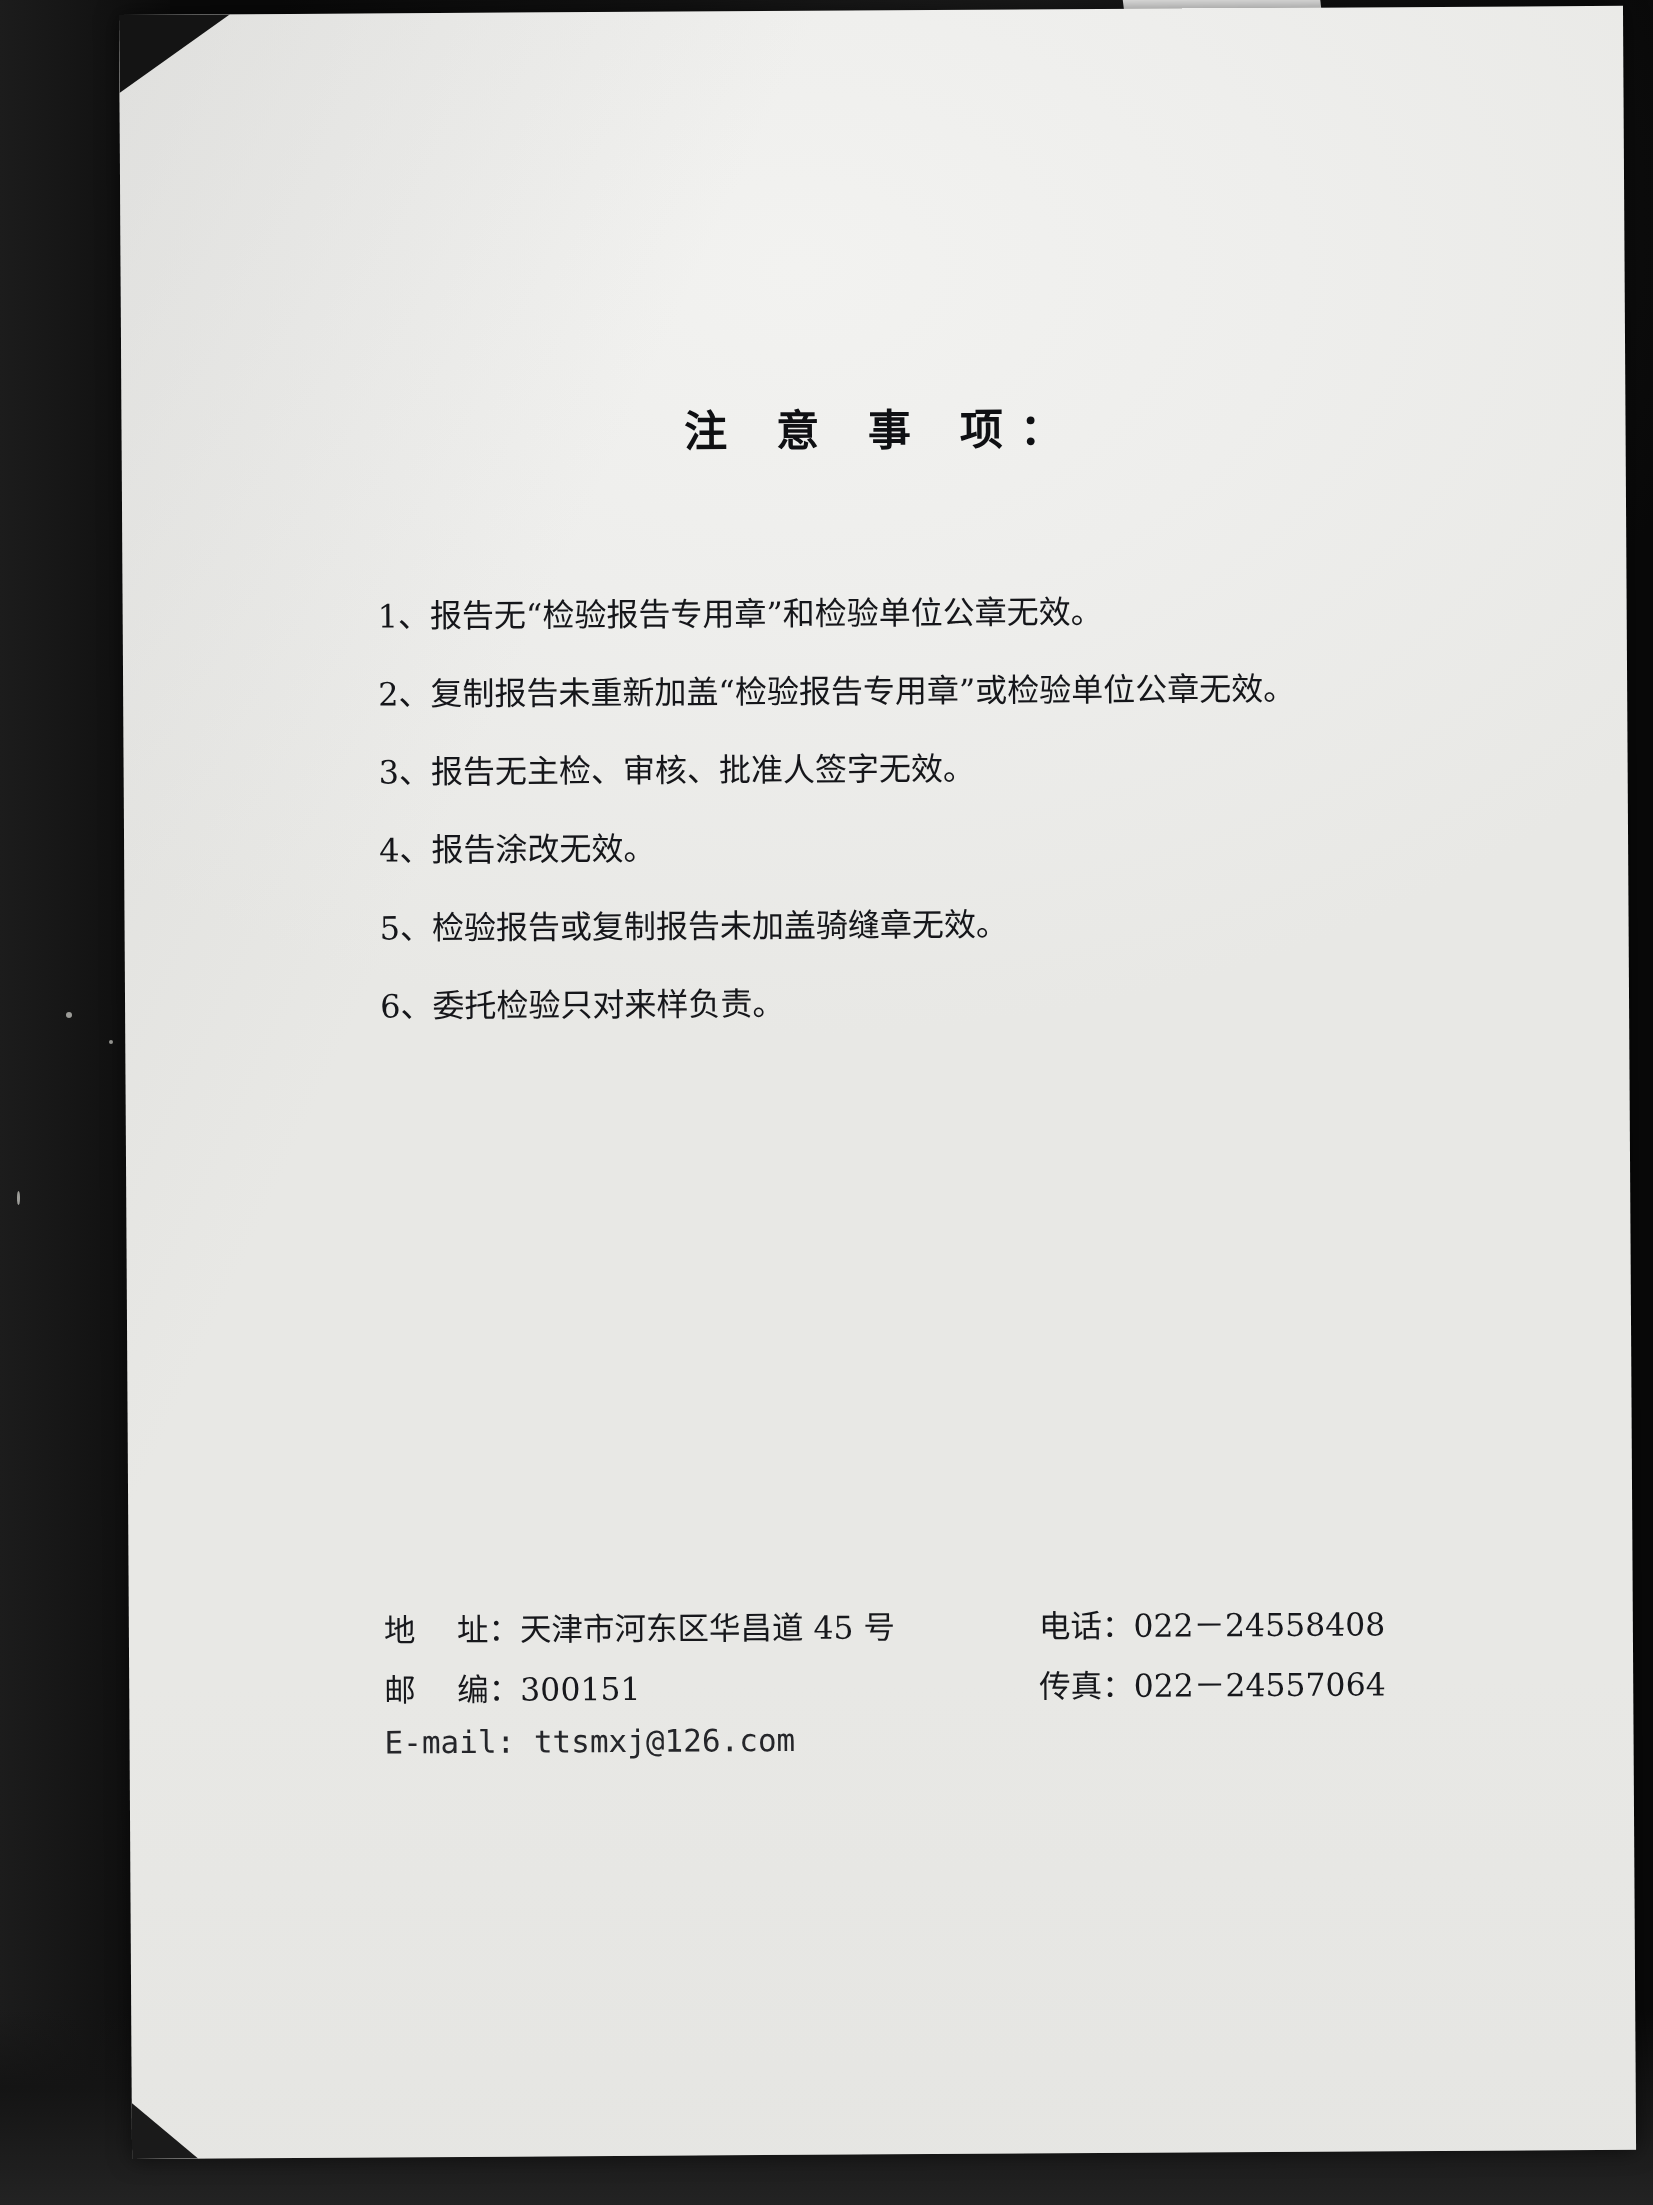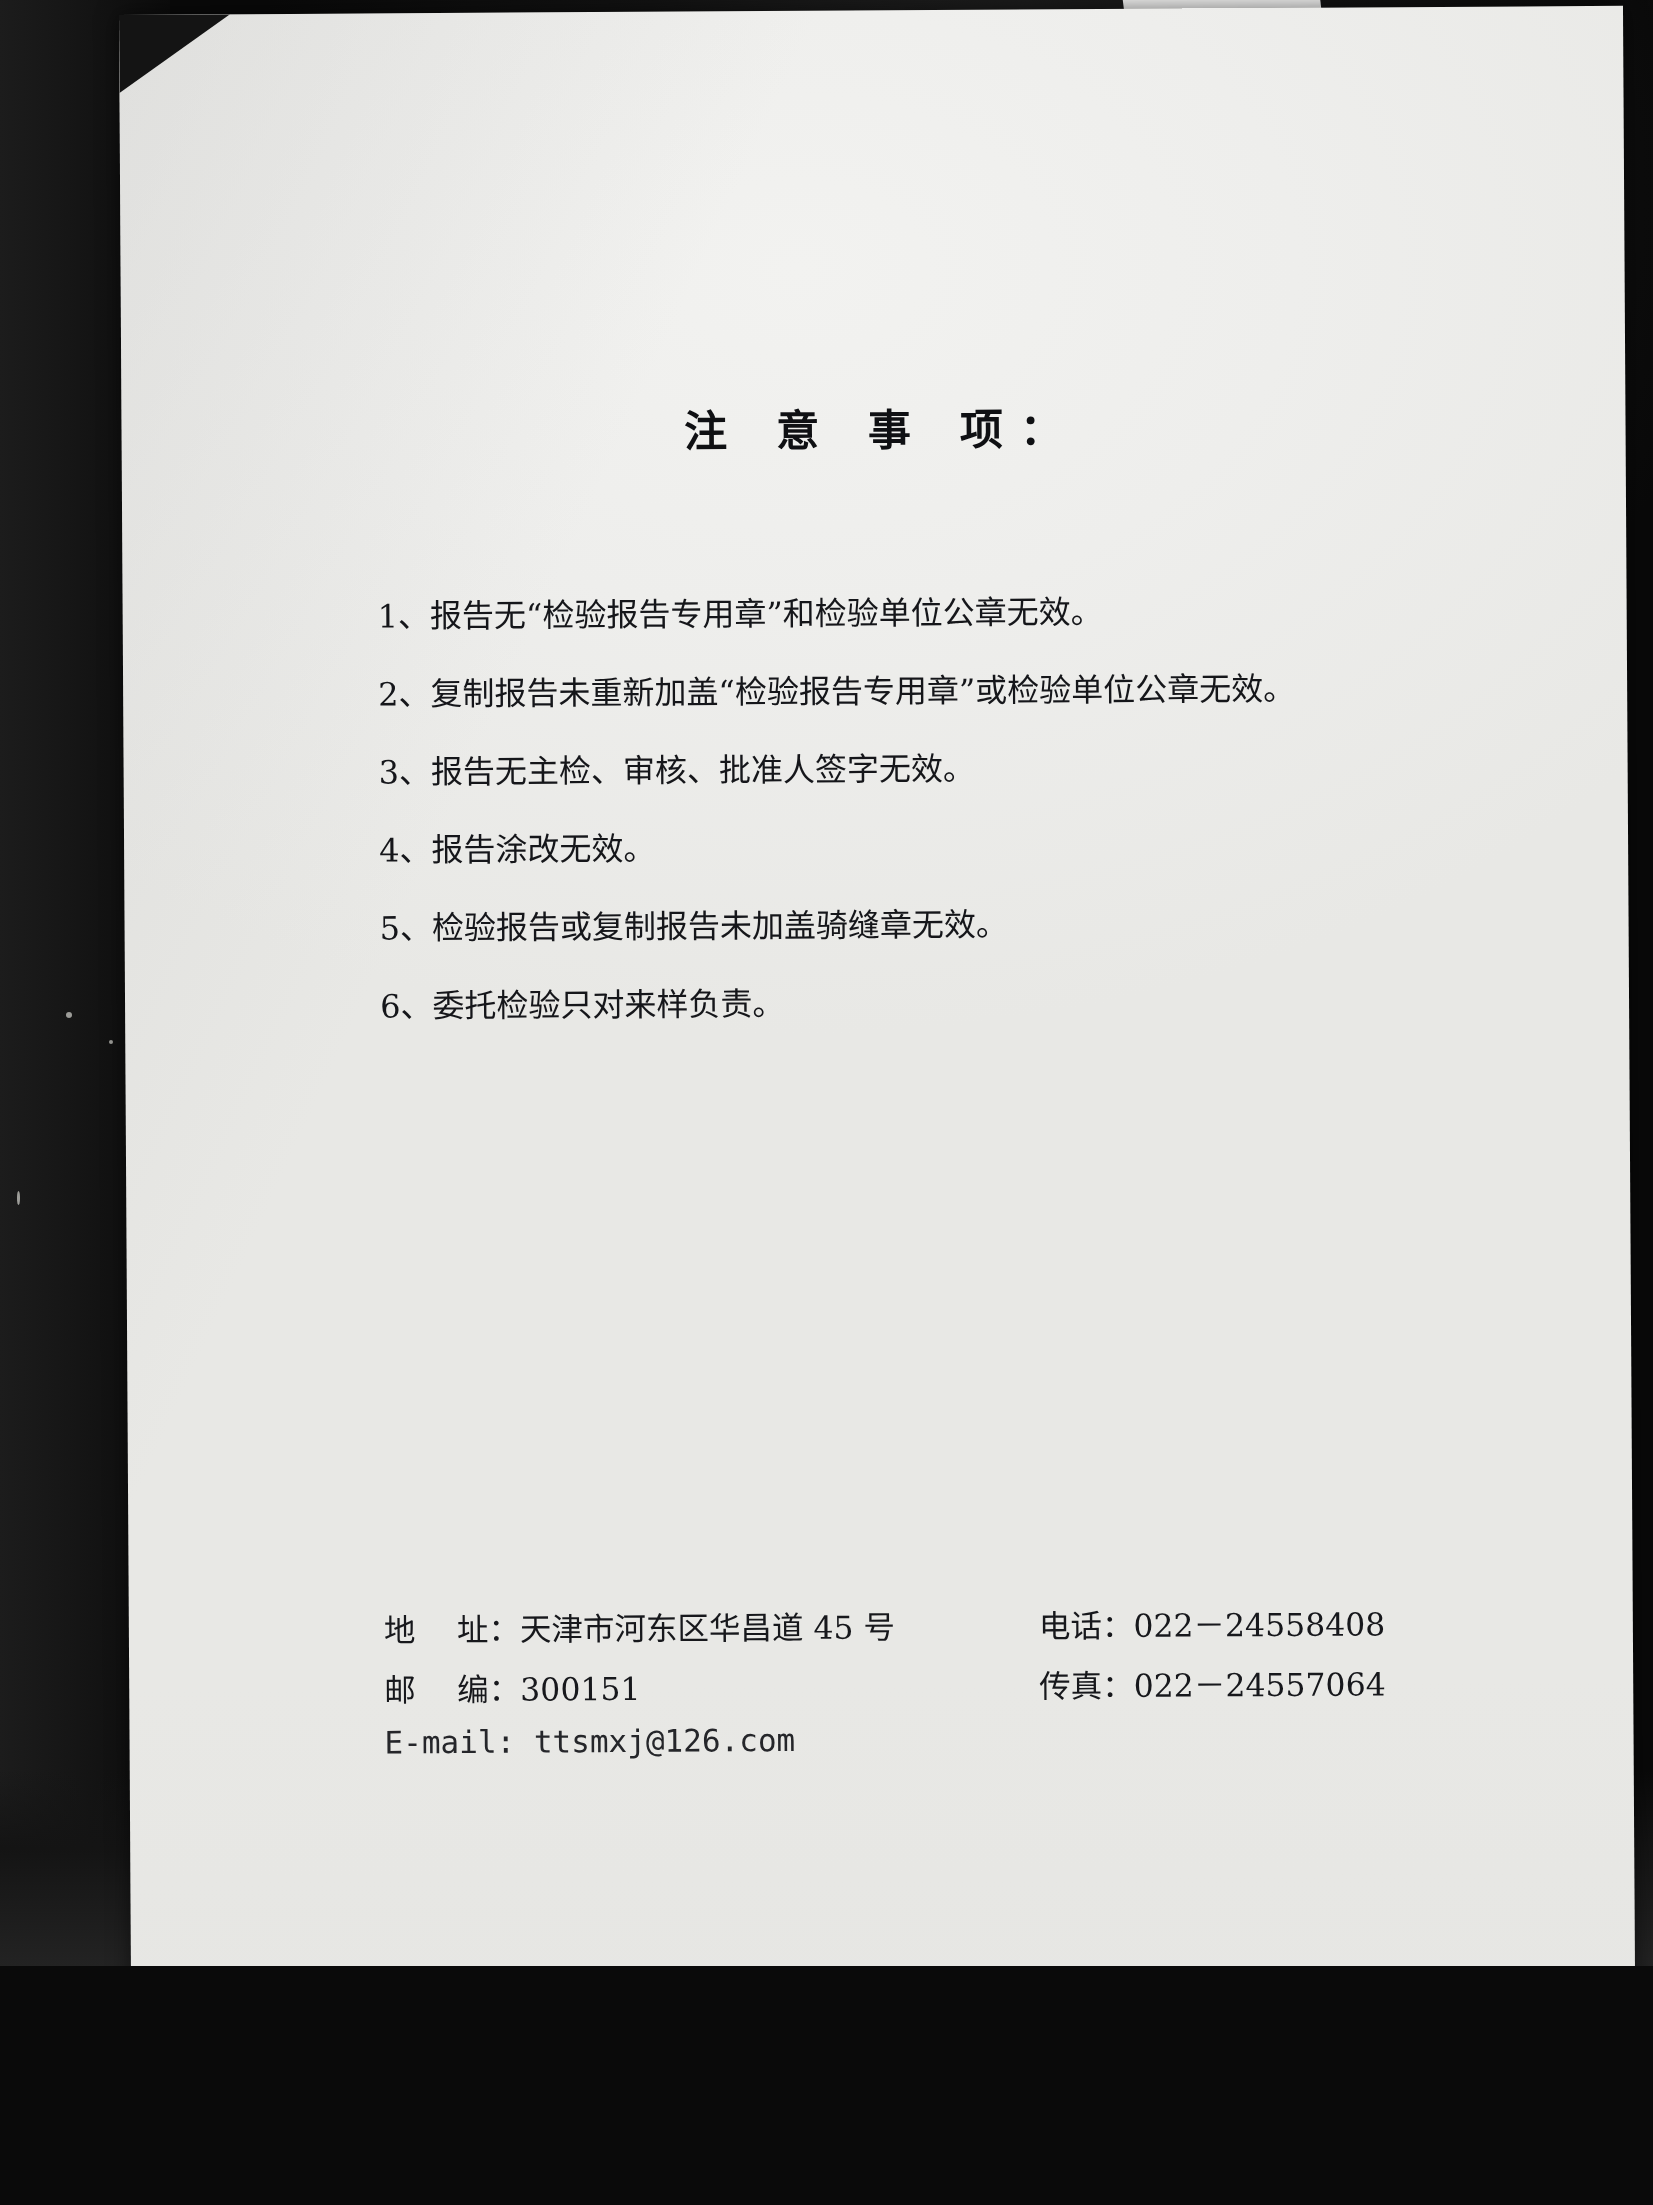--- a/index.html
+++ b/index.html
@@ -12,21 +12,21 @@
     width: 1654px;
     height: 2205px;
     overflow: hidden;
     font-family: "DejaVu Sans", sans-serif;
   }
 
   
   #photo {
     position: relative;
     width: 1654px;
-    height: 1966px;
+    height: 2205px;
     background:
       radial-gradient(ellipse 766px 596px at 60% 10%, #2a2a2a 0%, #121212 55%, #090909 100%),
       #0d0d0d;
     overflow: hidden;
   }
 
   
   #left-shadow {
     position: absolute;
     left: 0; top: 0;

